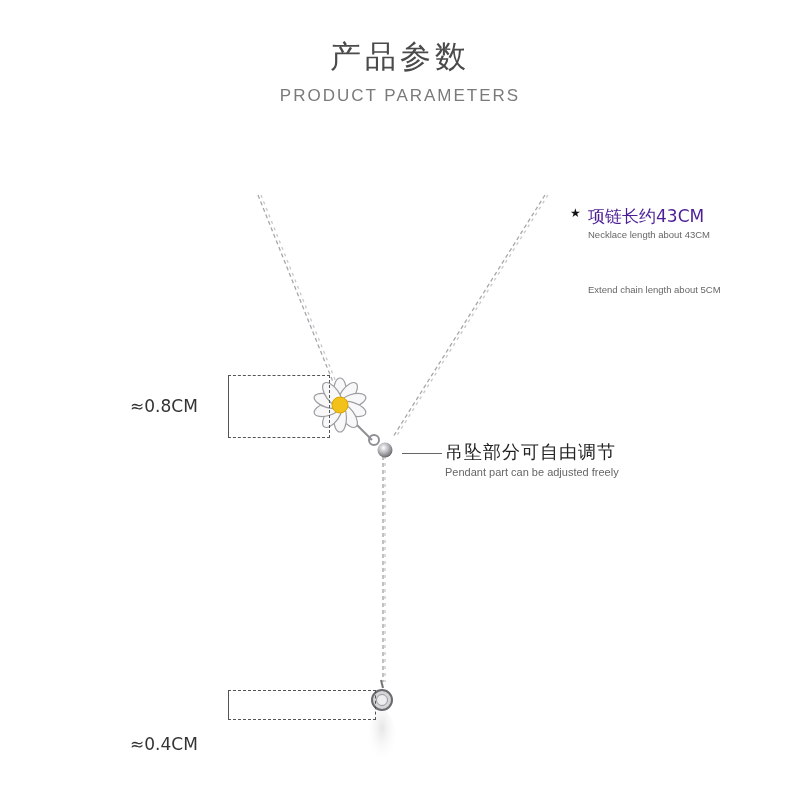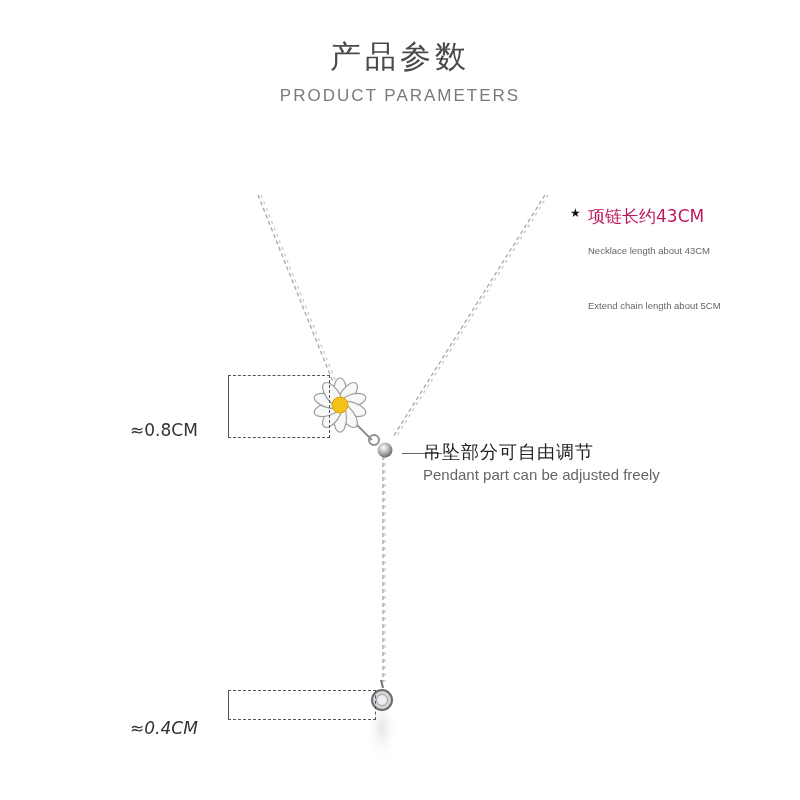--- a/index.html
+++ b/index.html
@@ -5,30 +5,30 @@
   html, body { margin: 0; padding: 0; background: #ffffff; }
   body { width: 800px; height: 800px; position: relative; overflow: hidden;
          font-family: "DejaVu Sans", sans-serif; color: #333; }
   .abs { position: absolute; }
   .title-cn { left: 0; width: 800px; top: 36px; text-align: center;
               font-size: 31px; letter-spacing: 4px; color: #4a4a4a; font-weight: 300; }
   .title-en { left: 0; width: 800px; top: 86px; text-align: center;
               font-family: "Liberation Sans", sans-serif; font-size: 17px;
               letter-spacing: 2px; color: #7a7a7a; }
   .spec { left: 572px; top: 204px; }
-  .spec .cn { font-size: 17px; line-height: 25px; color: #be185d; }
+  .spec .cn { font-size: 17px; line-height: 25px; color: #4c1d95; }
   .spec .star { position: absolute; left: -2px; top: 2px; font-size: 12px; color: #111; }
   .spec .cn-line { padding-left: 16px; }
   .spec .en { padding-left: 16px; font-family: "Liberation Sans", sans-serif;
               font-size: 9.5px; line-height: 12px; color: #666; margin-top: 43px; }
-  .dim-label { font-size: 17px; color: #333; margin-top: 24px; }
+  .dim-label { font-size: 17px; color: #333; }
   .dim-box { border: 1px dashed #555; border-left: 1px solid #555; }
-  .pendant-label { left: 423px; top: 440px; }
+  .pendant-label { left: 445px; top: 440px; }
   .pendant-label .cn { font-size: 18px; color: #222; letter-spacing: 1px; }
-  .pendant-label .en { font-family: "Liberation Sans", sans-serif; font-size: 15px; color: #666; margin-top: 2px; }
+  .pendant-label .en { font-family: "Liberation Sans", sans-serif; font-size: 11px; color: #666; margin-top: 2px; }
   .leader { left: 402px; top: 453px; width: 40px; height: 1px; background: #666; }
   svg.neck { position: absolute; left: 0; top: 0; }
 </style>
 </head>
 <body>
 
 <div class="abs title-cn">产品参数</div>
 <div class="abs title-en">PRODUCT PARAMETERS</div>
 
 <svg class="neck" width="800" height="800">
@@ -85,27 +85,27 @@
       <ellipse rx="6.5" ry="14" transform="rotate(288) translate(0 -13)"></ellipse>
       <ellipse rx="6.5" ry="14" transform="rotate(324) translate(0 -13)"></ellipse>
     </g>
     <circle r="8" fill="#f2c21a" stroke="#d9a400" stroke-width="1"></circle>
   </g>
 </svg>
 
 <div class="abs spec">
   <span class="star">★</span>
   <div class="cn cn-line">项链长约43CM</div>
-  <div class="en" style="margin-top:16px">Necklace length about 43CM</div>
+  <div class="en" style="margin-top:0">Necklace length about 43CM</div>
   <div class="en">Extend chain length about 5CM</div>
 </div>
 
 <div class="abs dim-label" style="left:130px; top:396px;">≈0.8CM</div>
 <div class="abs dim-box" style="left:228px; top:375px; width:100px; height:61px;"></div>
 
-<div class="abs dim-label" style="left:130px; top:694px;font-style:italic;">≈0.4CM</div>
+<div class="abs dim-label" style="left:130px; top:734px;">≈0.4CM</div>
 <div class="abs dim-box" style="left:228px; top:690px; width:146px; height:28px;"></div>
 
 <div class="abs leader"></div>
 <div class="abs pendant-label">
   <div class="cn">吊坠部分可自由调节</div>
   <div class="en">Pendant part can be adjusted freely</div>
 </div>
 
 </body></html>

